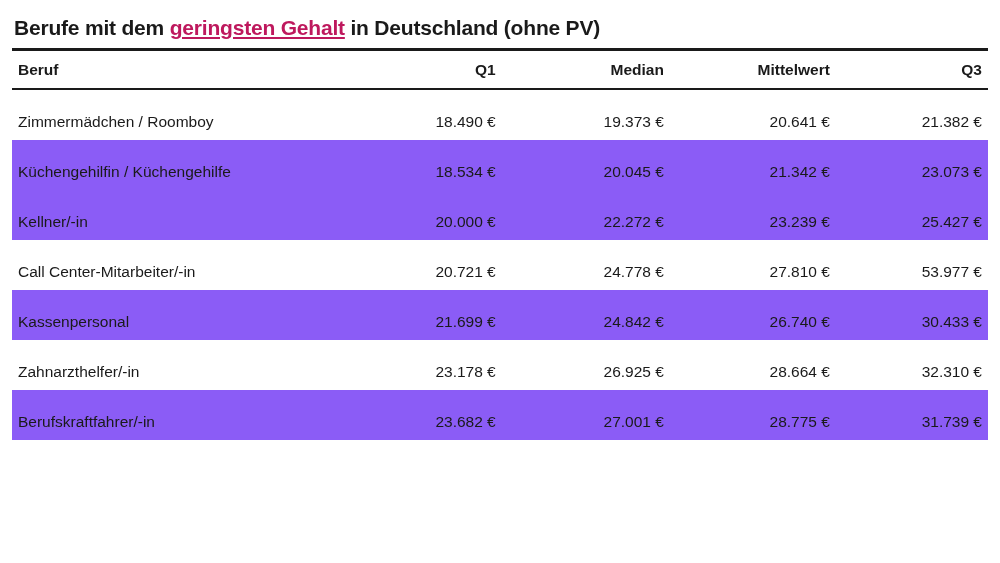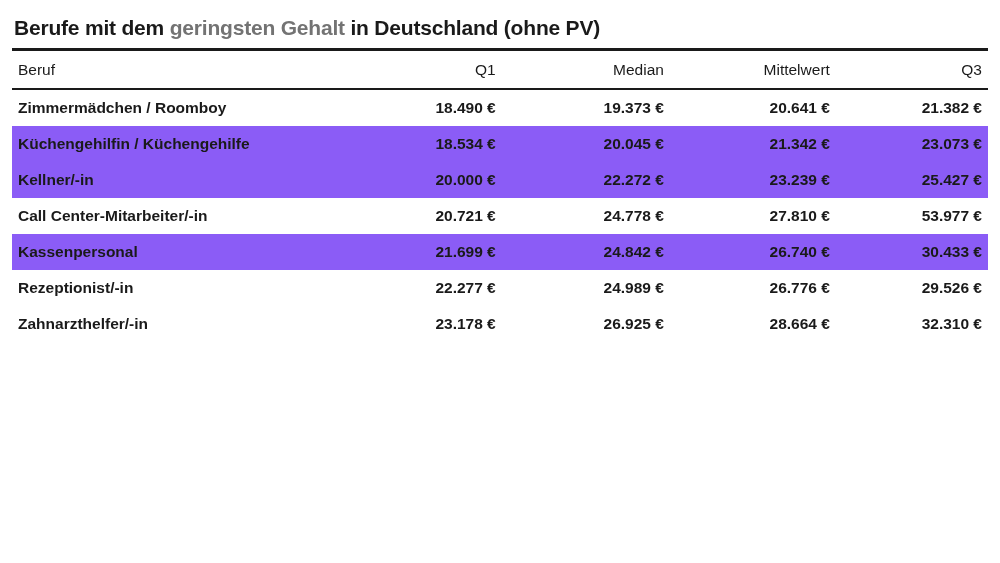--- a/index.html
+++ b/index.html
@@ -23,54 +23,55 @@
   }
   .title {
     font-size: 21px;
     font-weight: bold;
     line-height: 28px;
     margin: 4px 0 6px 2px;
     letter-spacing: -0.2px;
     white-space: nowrap;
   }
   .title .accent {
-    color: #737373;
+    color: #be185d;
+    text-decoration: underline;
   }
   .rule {
     height: 3px;
     background: #1a1a1a;
     margin: 0 0 0 0;
   }
   table {
     width: 100%;
     border-collapse: collapse;
     table-layout: fixed;
     font-size: 15.5px;
   }
   thead th {
     font-size: 15.5px;
-    font-weight: normal;
+    font-weight: bold;
     padding: 10px 0 9px 0;
     text-align: right;
     white-space: nowrap;
     margin-left: 19px;
   }
   thead th.col-beruf {
     text-align: left;
     padding-left: 6px;
   }
   thead tr {
     border-bottom: 2px solid #1a1a1a;
   }
   tbody td {
-    padding: 9px 0 9px 0;
+    padding: 23px 0 9px 0;
     text-align: right;
     white-space: nowrap;
     font-size: 15.5px;
-    font-weight: bold;
+    font-weight: normal;
   }
   tbody td.col-beruf {
     text-align: left;
     padding-left: 6px;
   }
   tbody tr.odd {
     background: #ffffff;
   }
   tbody tr.even {
     background: #8b5cf6;
@@ -136,29 +137,29 @@
         <td class="col-q3">53.977 €</td>
       </tr>
       <tr class="even">
         <td class="col-beruf">Kassenpersonal</td>
         <td class="col-q1">21.699 €</td>
         <td class="col-median">24.842 €</td>
         <td class="col-mw">26.740 €</td>
         <td class="col-q3">30.433 €</td>
       </tr>
       <tr class="odd">
-        <td class="col-beruf">Rezeptionist/-in</td>
-        <td class="col-q1">22.277 €</td>
-        <td class="col-median">24.989 €</td>
-        <td class="col-mw">26.776 €</td>
-        <td class="col-q3">29.526 €</td>
-      </tr>
-      <tr class="odd">
         <td class="col-beruf">Zahnarzthelfer/-in</td>
         <td class="col-q1">23.178 €</td>
         <td class="col-median">26.925 €</td>
         <td class="col-mw">28.664 €</td>
         <td class="col-q3">32.310 €</td>
+      </tr>
+      <tr class="even">
+        <td class="col-beruf">Berufskraftfahrer/-in</td>
+        <td class="col-q1">23.682 €</td>
+        <td class="col-median">27.001 €</td>
+        <td class="col-mw">28.775 €</td>
+        <td class="col-q3">31.739 €</td>
       </tr>
     </tbody>
   </table>
 
 </div>
 
 </body></html>

